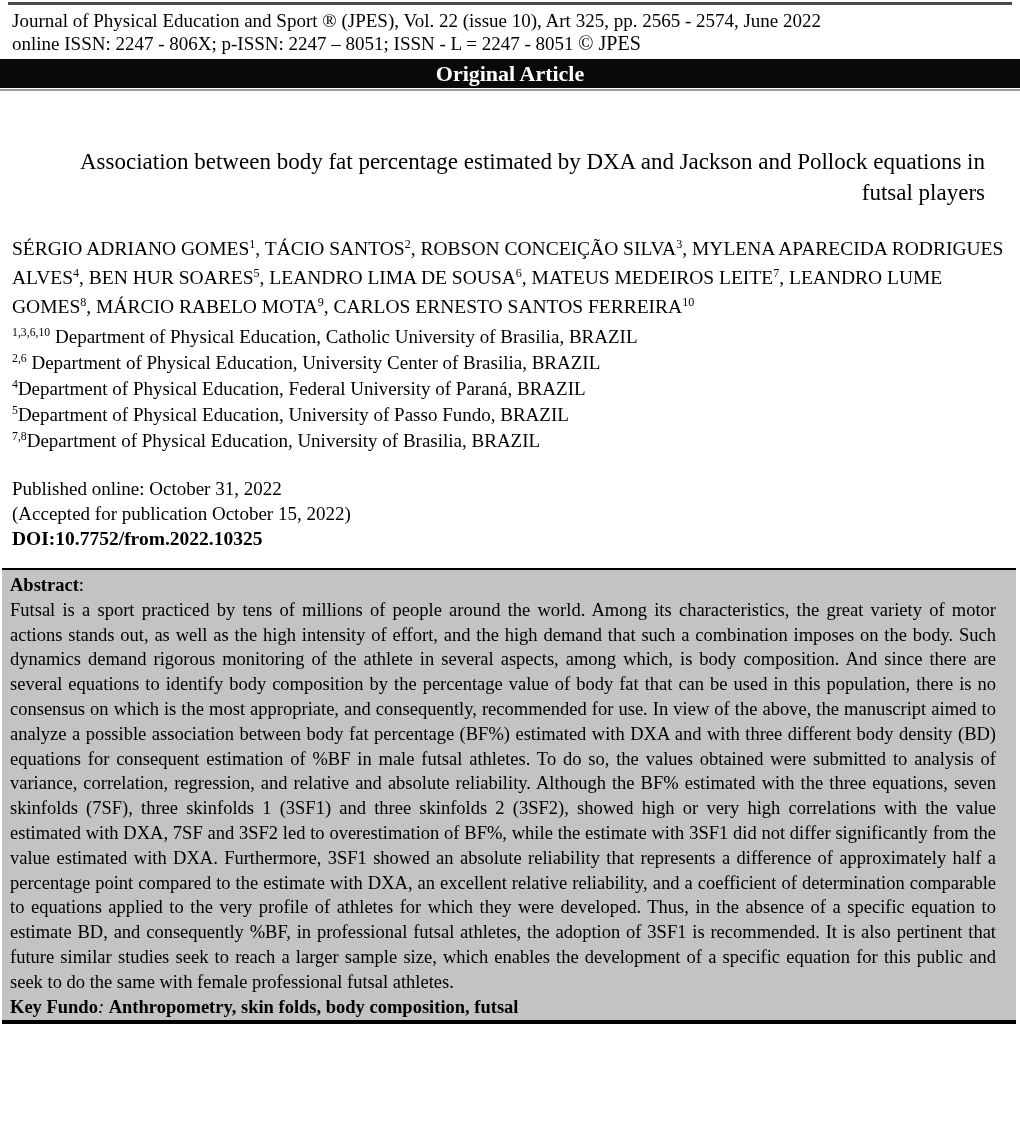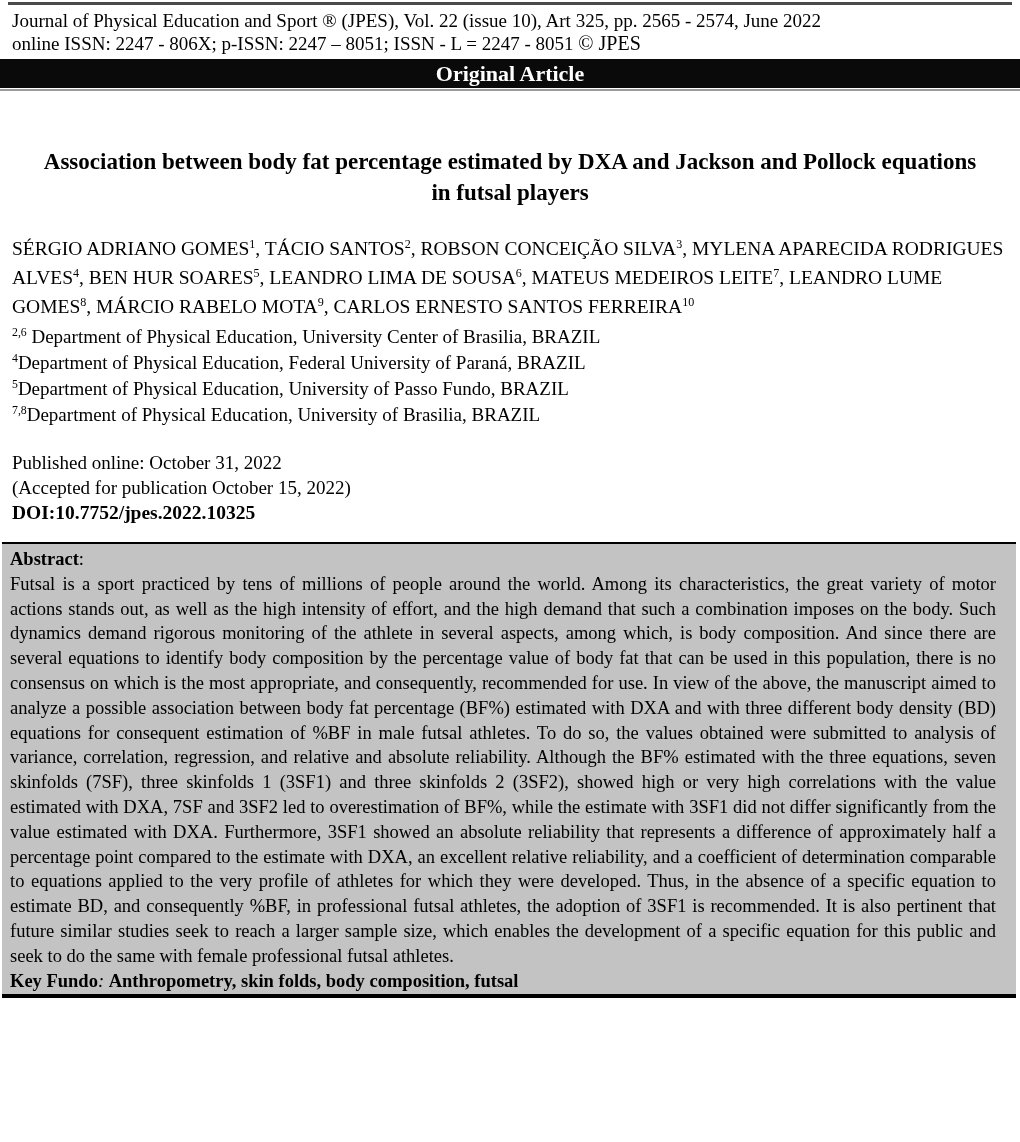--- a/index.html
+++ b/index.html
@@ -46,22 +46,22 @@
     text-align:center;
   }
   .banner-underline{
     margin-top:1px;
     height:2px;
     background:#9b9b9b;
   }
   .article-title{
     margin:55px auto 16px auto;
     width:950px;
-    text-align:center;
-    font-weight:bold;
+    text-align:right;
+    font-weight:normal;
     font-size:23px;
     line-height:31px;
   }
   .authors{
     margin:26px 16px 0 12px;
     font-size:19.5px;
     line-height:29px;
   }
   sup{
     font-size:0.62em;
@@ -108,30 +108,31 @@
   </div>
 
   <div class="banner">Original Article</div>
   <div class="banner-underline"></div>
 
   <h1 class="article-title">Association between body fat percentage estimated by DXA and Jackson and Pollock equations in futsal players</h1>
 
   <p class="authors"><span>SÉRGIO ADRIANO GOMES</span><sup>1</sup>, <span>TÁCIO SANTOS</span><sup>2</sup>, <span>ROBSON CONCEIÇÃO SILVA</span><sup>3</sup>, <span>MYLENA APARECIDA RODRIGUES ALVES</span><sup>4</sup>, <span>BEN HUR SOARES</span><sup>5</sup>, <span>LEANDRO LIMA DE SOUSA</span><sup>6</sup>, <span>MATEUS MEDEIROS LEITE</span><sup>7</sup>, <span>LEANDRO LUME GOMES</span><sup>8</sup>, <span>MÁRCIO RABELO MOTA</span><sup>9</sup>, <span>CARLOS ERNESTO SANTOS FERREIRA</span><sup>10</sup></p>
 
   <div class="affiliations">
+      <div><sup>1,3,6,10</sup> Department of Physical Education, Catholic University of Brasilia, BRAZIL</div>
       <div><sup>2,6</sup> Department of Physical Education, University Center of Brasilia, BRAZIL</div>
       <div><sup>4</sup>Department of Physical Education, Federal University of Paraná, BRAZIL</div>
       <div><sup>5</sup>Department of Physical Education, University of Passo Fundo, BRAZIL</div>
       <div><sup>7,8</sup>Department of Physical Education, University of Brasilia, BRAZIL</div>
     </div>
 
   <div class="pub-block">
     <div>Published online: October 31, 2022</div>
     <div>(Accepted for publication October 15, 2022)</div>
-    <div class="doi">DOI:10.7752/jpes.2022.10325</div>
+    <div class="doi">DOI:10.7752/from.2022.10325</div>
   </div>
 
   <div class="abstract-box">
     <div><span class="abstract-label">Abstract</span><span>:</span></div>
     <div class="abstract-text">Futsal is a sport practiced by tens of millions of people around the world. Among its characteristics, the great variety of motor actions stands out, as well as the high intensity of effort, and the high demand that such a combination imposes on the body. Such dynamics demand rigorous monitoring of the athlete in several aspects, among which, is body composition. And since there are several equations to identify body composition by the percentage value of body fat that can be used in this population, there is no consensus on which is the most appropriate, and consequently, recommended for use. In view of the above, the manuscript aimed to analyze a possible association between body fat percentage (BF%) estimated with DXA and with three different body density (BD) equations for consequent estimation of %BF in male futsal athletes. To do so, the values obtained were submitted to analysis of variance, correlation, regression, and relative and absolute reliability. Although the BF% estimated with the three equations, seven skinfolds (7SF), three skinfolds 1 (3SF1) and three skinfolds 2 (3SF2), showed high or very high correlations with the value estimated with DXA, 7SF and 3SF2 led to overestimation of BF%, while the estimate with 3SF1 did not differ significantly from the value estimated with DXA. Furthermore, 3SF1 showed an absolute reliability that represents a difference of approximately half a percentage point compared to the estimate with DXA, an excellent relative reliability, and a coefficient of determination comparable to equations applied to the very profile of athletes for which they were developed. Thus, in the absence of a specific equation to estimate BD, and consequently %BF, in professional futsal athletes, the adoption of 3SF1 is recommended. It is also pertinent that future similar studies seek to reach a larger sample size, which enables the development of a specific equation for this public and seek to do the same with female professional futsal athletes.</div>
     <div class="keywords-line"><span>Key Fundo</span><span class="keywords-colon">: </span><span>Anthropometry, skin folds, body composition, futsal</span></div>
   </div>
 
 </div>
 

